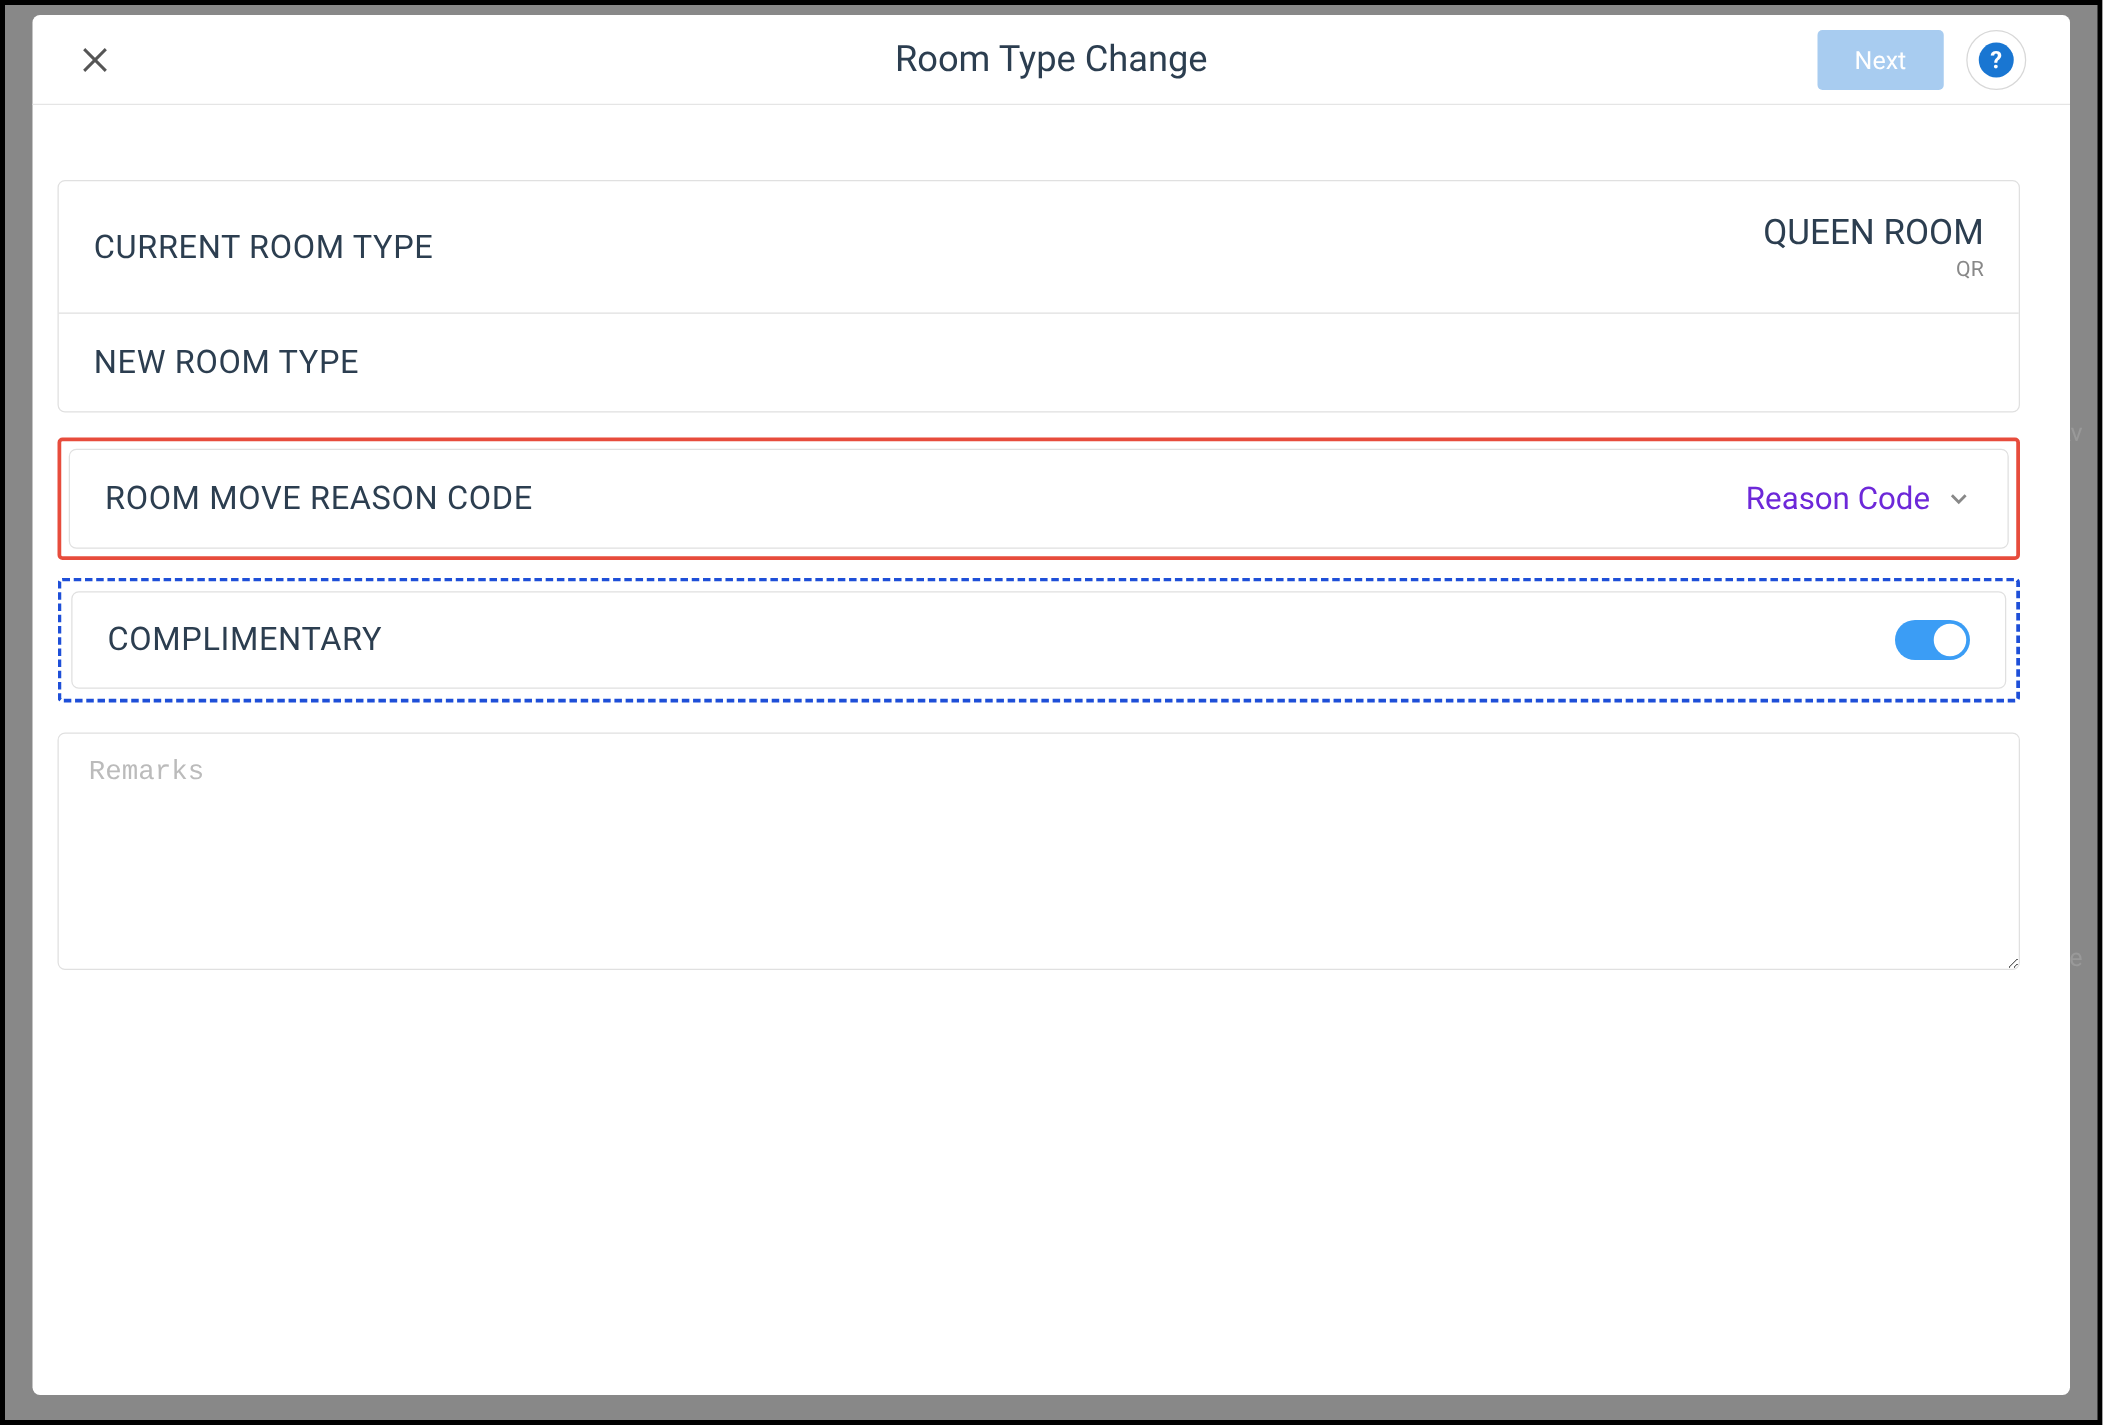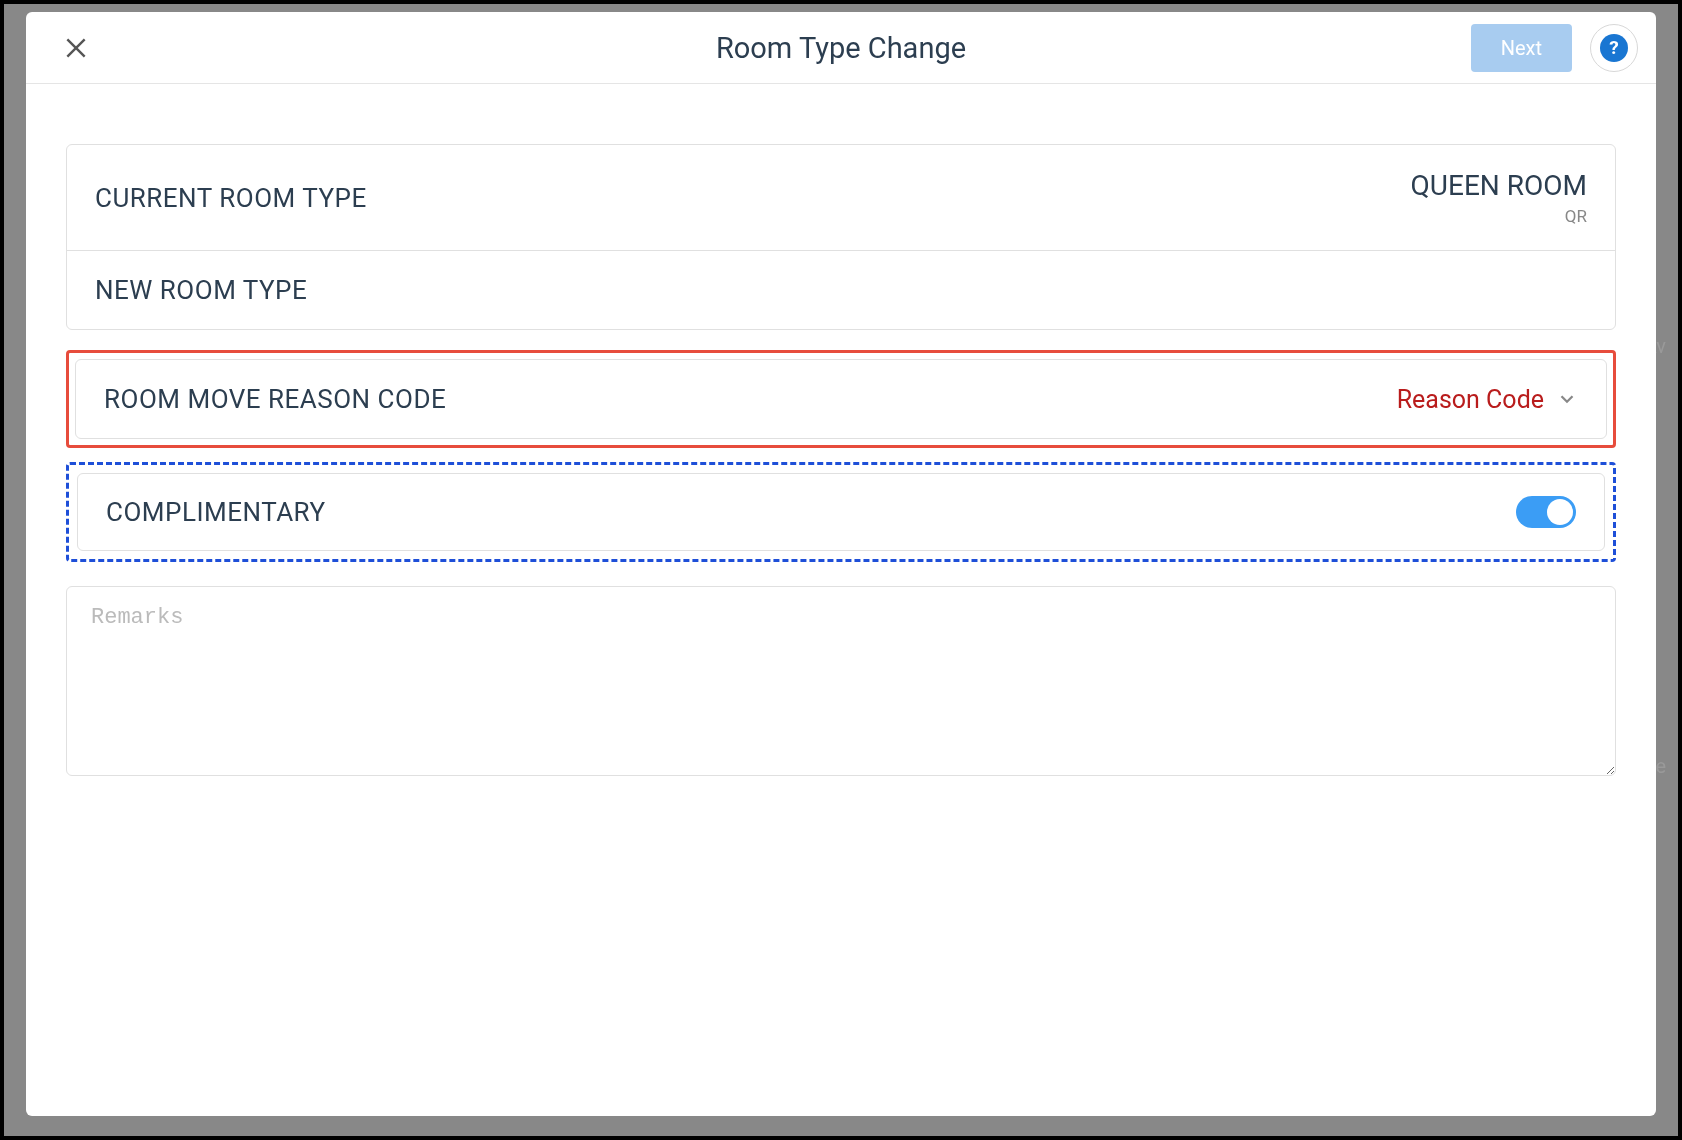--- a/index.html
+++ b/index.html
@@ -65,21 +65,21 @@
     }
     
     .modal-title {
       font-size: 29px;
       color: #2c3e50;
       font-weight: 400;
     }
     
     .header-right {
       position: absolute;
-      right: 18px;
+      right: 35px;
       top: 50%;
       transform: translateY(-50%);
       display: flex;
       align-items: center;
       gap: 18px;
     }
     
     .next-btn {
       background: #a8ccf0;
       color: #fff;
@@ -111,21 +111,21 @@
       color: #fff;
       display: flex;
       align-items: center;
       justify-content: center;
       font-size: 19px;
       font-weight: bold;
     }
     
     .modal-body {
       flex: 1;
-      padding: 60px 40px 30px 40px;
+      padding: 60px 40px 30px 20px;
     }
     
     .field-group {
       border: 1px solid #e0e0e0;
       border-radius: 6px;
       margin-bottom: 20px;
     }
     
     .field-row {
       display: flex;
@@ -174,21 +174,21 @@
       display: flex;
       justify-content: space-between;
       align-items: center;
       padding: 24px 28px;
     }
     
     .dropdown-placeholder {
       display: flex;
       align-items: center;
       gap: 12px;
-      color: #b91c1c;
+      color: #6d28d9;
       font-size: 25px;
       cursor: pointer;
     }
     
     .dropdown-placeholder svg {
       width: 22px;
       height: 22px;
     }
     
     .complimentary-container {

